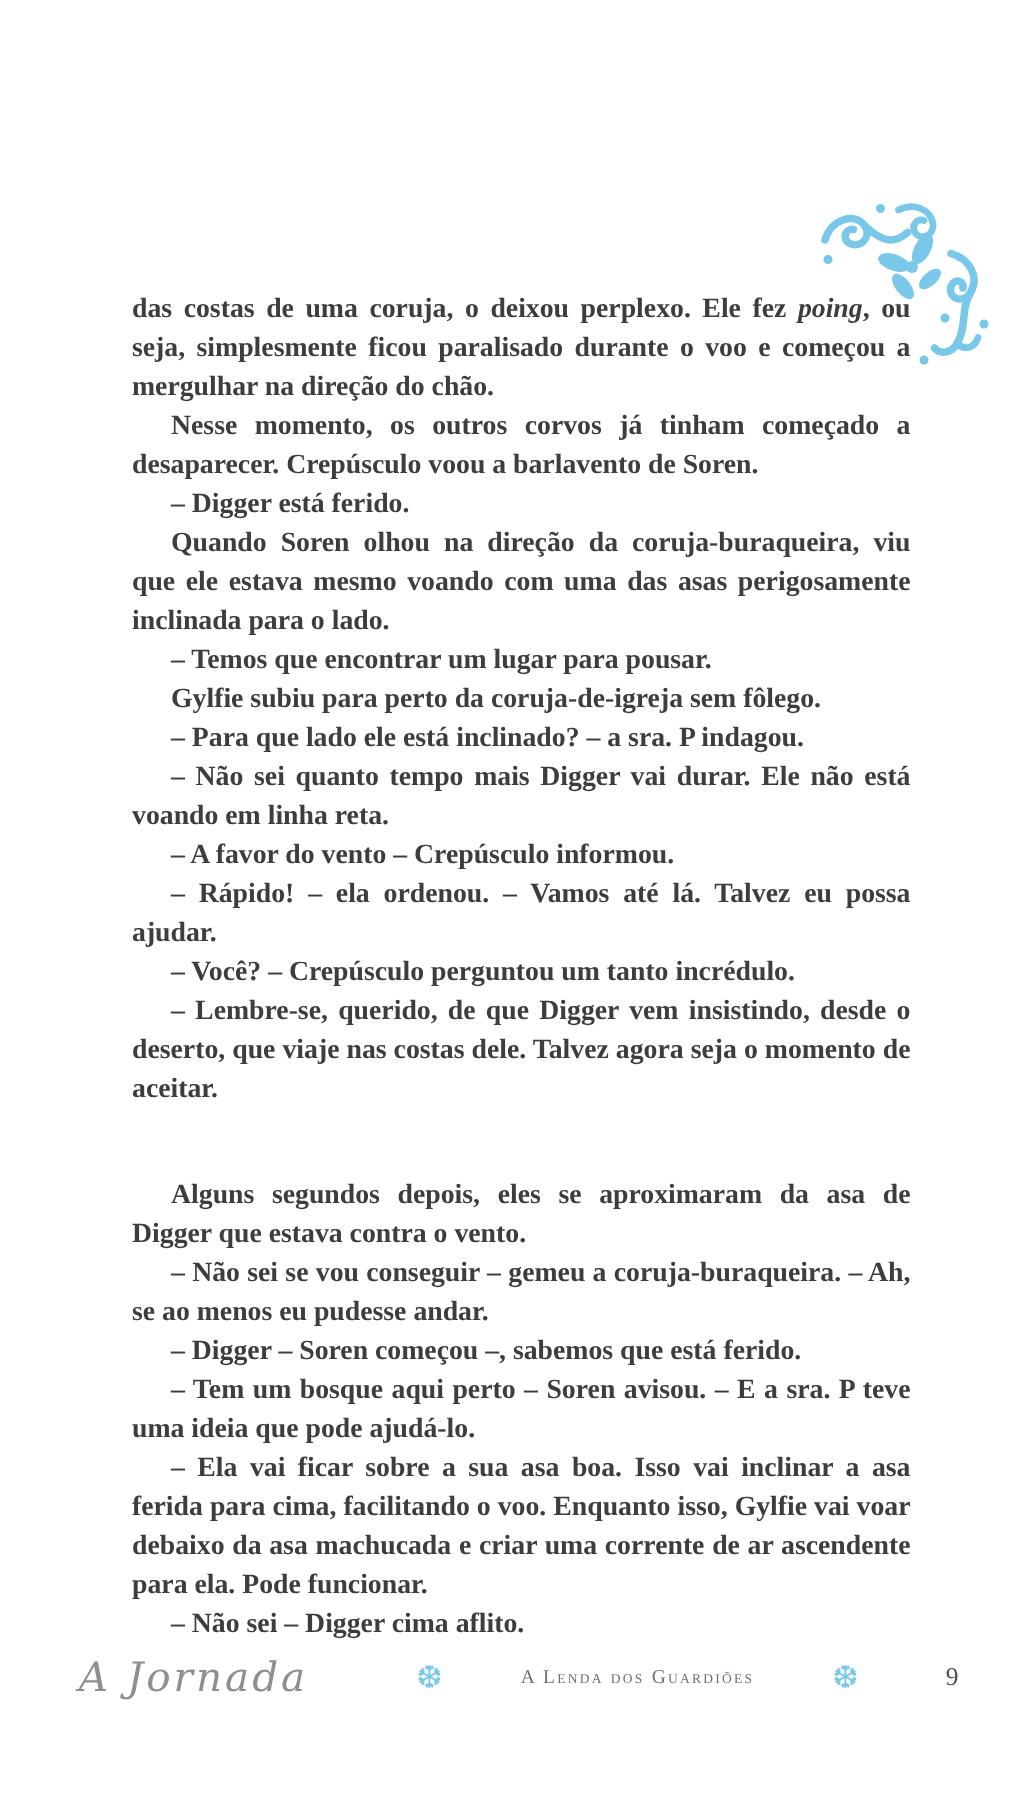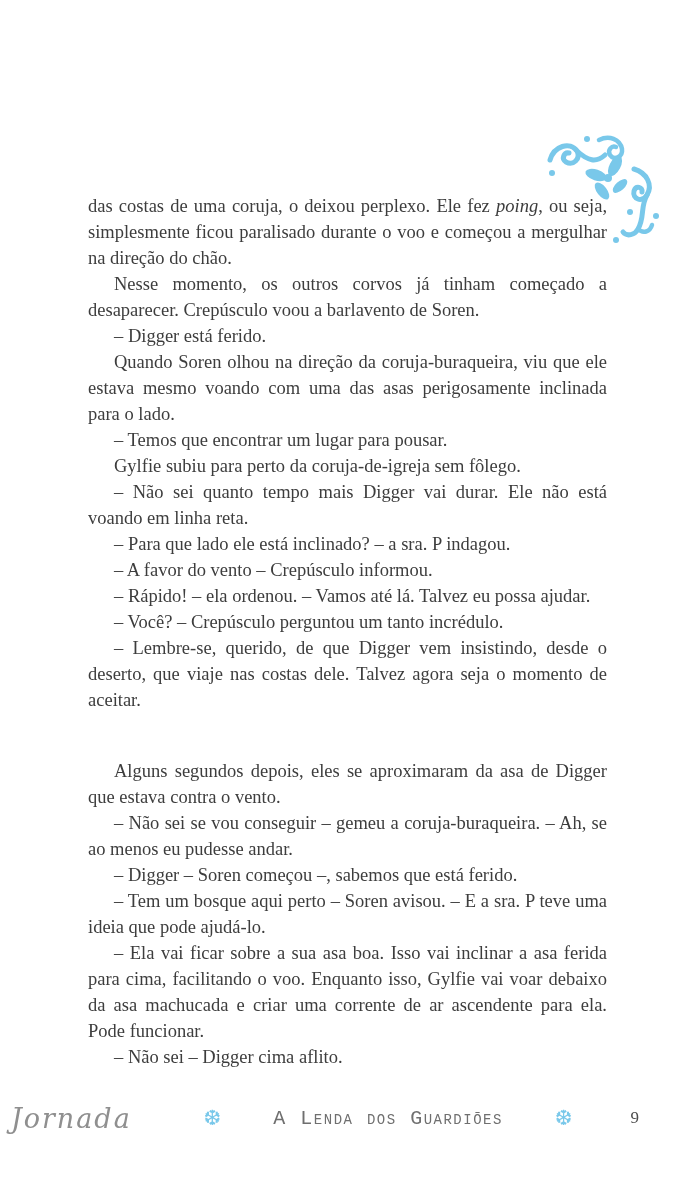--- a/index.html
+++ b/index.html
@@ -30,20 +30,21 @@
     width: 519px;
     font-family: "Liberation Serif", serif;
     font-size: 18.5px;
     line-height: 26px;
     color: #3d3d3d;
     text-align: justify;
   }
   .body-text p {
     margin: 0;
     padding: 0;
+    font-weight: bold;
   }
   .body-text p.indent {
     text-indent: 26px;
   }
   .body-text p.break {
     margin-top: 45px;
   }
   .body-text .em {
     font-style: italic;
   }
@@ -67,23 +68,23 @@
     margin-right: 20px;
   }
   .snowflake {
     font-family: "DejaVu Sans", sans-serif;
     font-size: 21px;
     color: #79c8ea;
     margin: 0 9px;
     line-height: 1;
   }
   .book-title {
-    font-family: Liberation Mono, monospace;
+    font-family: Liberation Serif, serif;
     font-variant: small-caps;
-    font-size: 20px;
+    font-size: 13px;
     letter-spacing: 1.5px;
     color: #6f6f6f;
   }
   .page-number {
     font-family: "Liberation Serif", serif;
     font-size: 17px;
     color: #4d4d4d;
     margin-left: 6px;
   }
 </style>
@@ -115,22 +116,22 @@
     </g>
   </svg>
 
   <div class="body-text">
       <p class=""><span>das costas de uma coruja, o deixou perplexo. Ele fez </span><span class="em">poing</span><span>, ou seja, simplesmente ficou paralisado durante o voo e começou a mergulhar na direção do chão.</span></p>
       <p class="indent"><span>Nesse momento, os outros corvos já tinham começado a desaparecer. Crepúsculo voou a barlavento de Soren.</span></p>
       <p class="indent"><span>– Digger está ferido.</span></p>
       <p class="indent"><span>Quando Soren olhou na direção da coruja-buraqueira, viu que ele estava mesmo voando com uma das asas perigosamente inclinada para o lado.</span></p>
       <p class="indent"><span>– Temos que encontrar um lugar para pousar.</span></p>
       <p class="indent"><span>Gylfie subiu para perto da coruja-de-igreja sem fôlego.</span></p>
+      <p class="indent"><span>– Para que lado ele está inclinado? – a sra. P indagou.</span></p>
       <p class="indent"><span>– Não sei quanto tempo mais Digger vai durar. Ele não está voando em linha reta.</span></p>
-      <p class="indent"><span>– Para que lado ele está inclinado? – a sra. P indagou.</span></p>
       <p class="indent"><span>– A favor do vento – Crepúsculo informou.</span></p>
       <p class="indent"><span>– Rápido! – ela ordenou. – Vamos até lá. Talvez eu possa ajudar.</span></p>
       <p class="indent"><span>– Você? – Crepúsculo perguntou um tanto incrédulo.</span></p>
       <p class="indent"><span>– Lembre-se, querido, de que Digger vem insistindo, desde o deserto, que viaje nas costas dele. Talvez agora seja o momento de aceitar.</span></p>
       <p class="indent break"><span>Alguns segundos depois, eles se aproximaram da asa de Digger que estava contra o vento.</span></p>
       <p class="indent"><span>– Não sei se vou conseguir – gemeu a coruja-buraqueira. – Ah, se ao menos eu pudesse andar.</span></p>
       <p class="indent"><span>– Digger – Soren começou –, sabemos que está ferido.</span></p>
       <p class="indent"><span>– Tem um bosque aqui perto – Soren avisou. – E a sra. P teve uma ideia que pode ajudá-lo.</span></p>
       <p class="indent"><span>– Ela vai ficar sobre a sua asa boa. Isso vai inclinar a asa ferida para cima, facilitando o voo. Enquanto isso, Gylfie vai voar debaixo da asa machucada e criar uma corrente de ar ascendente para ela. Pode funcionar.</span></p>
       <p class="indent"><span>– Não sei – Digger cima aflito.</span></p>

